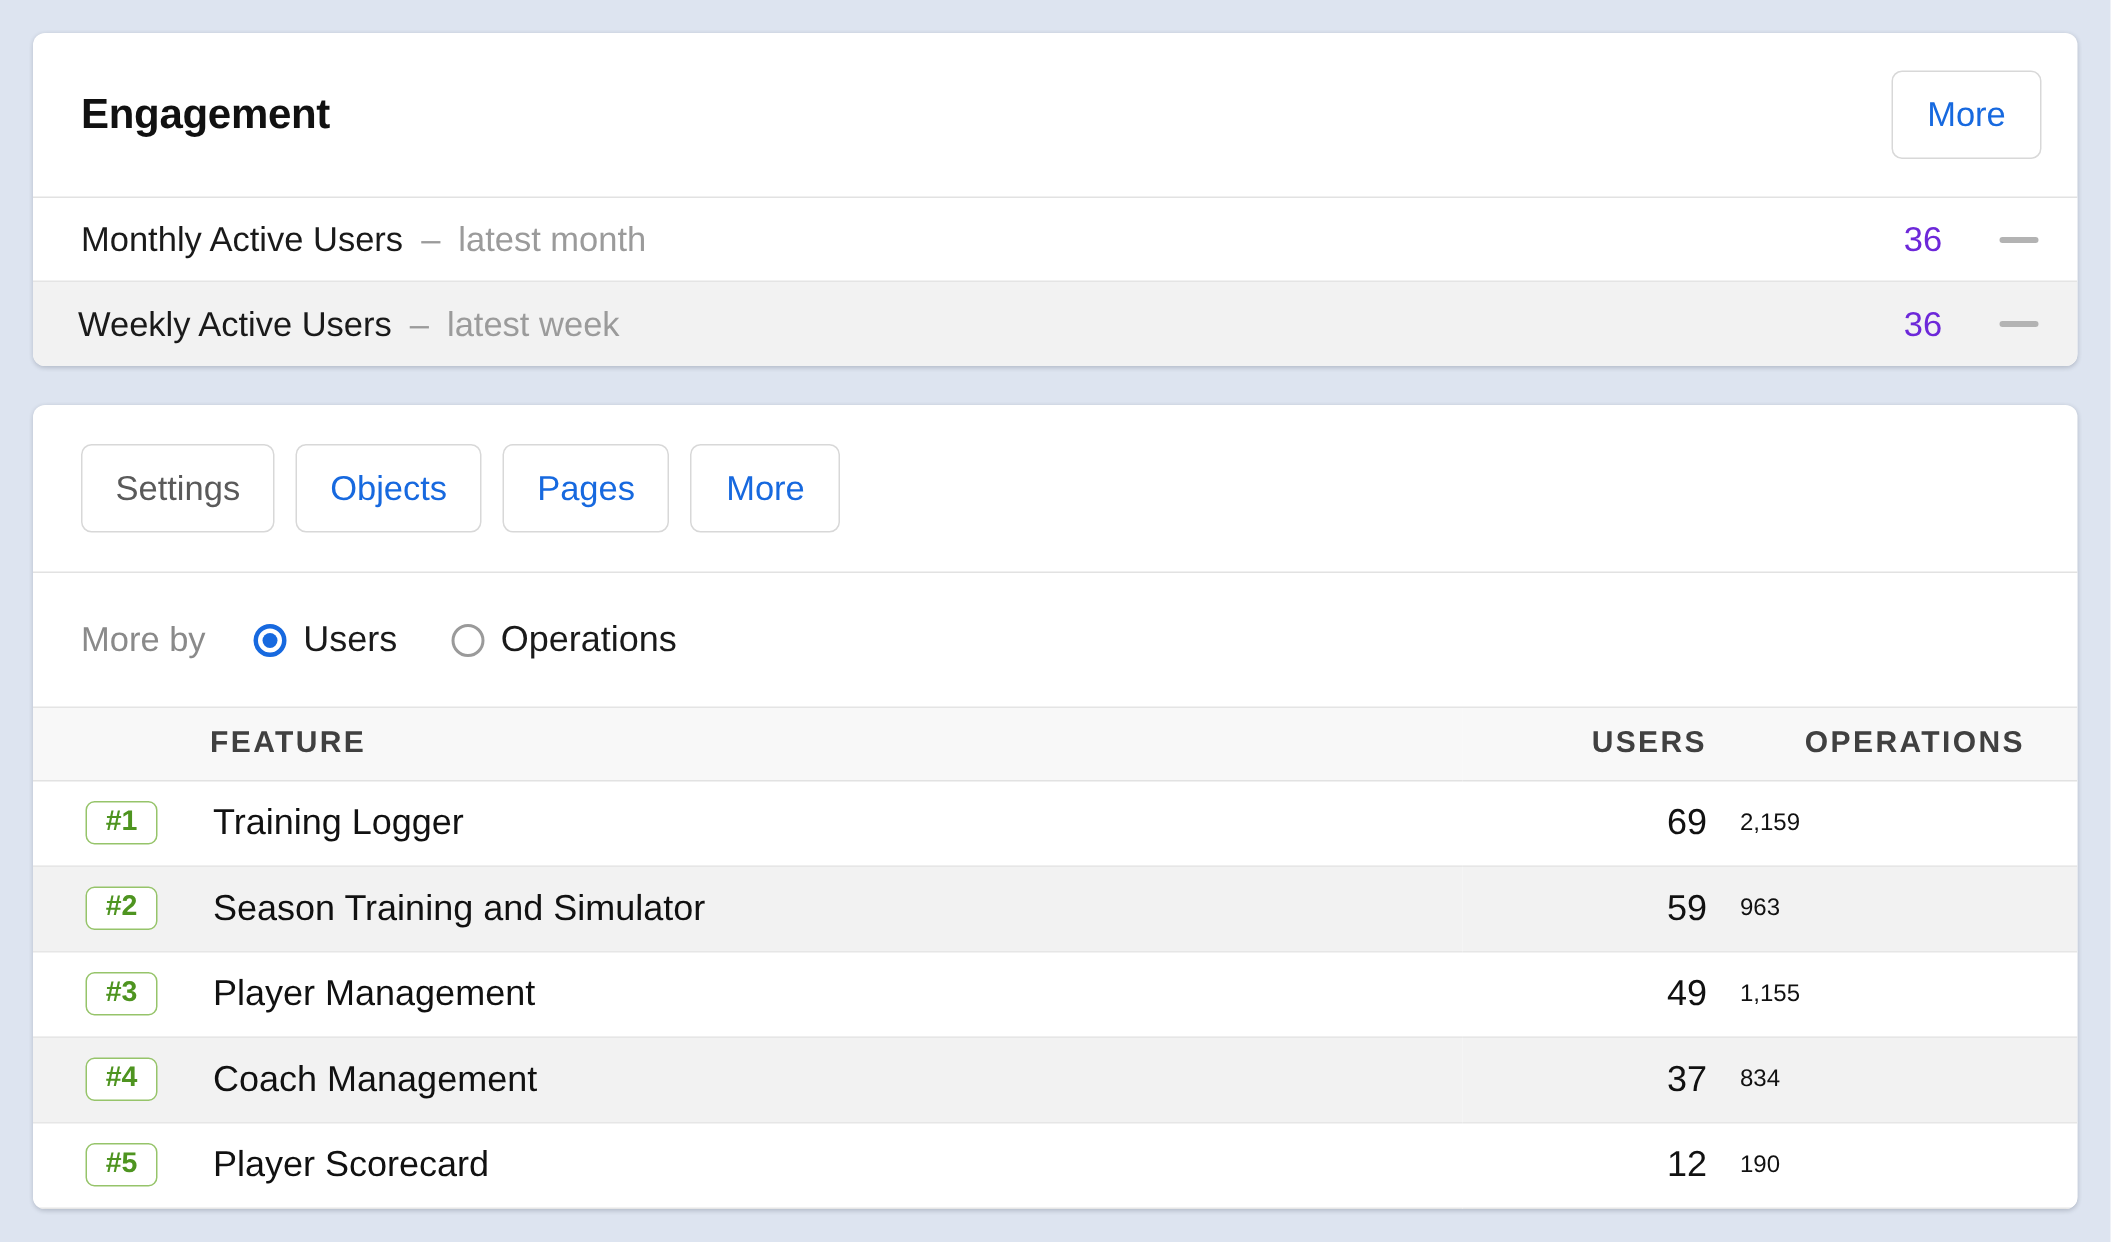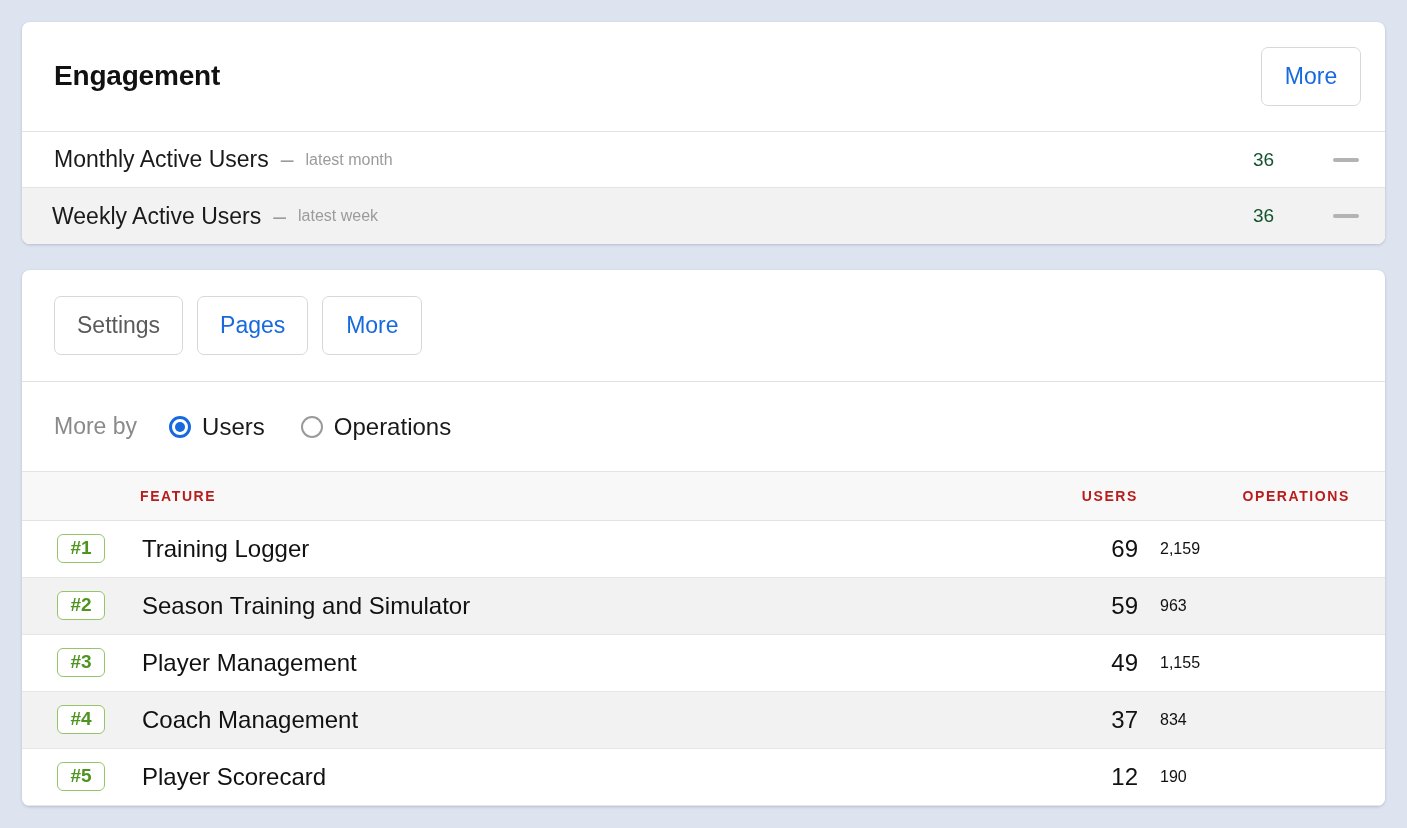--- a/index.html
+++ b/index.html
@@ -104,31 +104,31 @@
     white-space: nowrap;
   }
 
   .kpi-dash {
     font-size: 23px;
     color: #9b9b9b;
     margin: 0 12px;
   }
 
   .kpi-sub {
-    font-size: 16px;
+    font-size: 23px;
     color: #9b9b9b;
     white-space: nowrap;
   }
 
   .kpi-spacer { flex: 1; }
 
   .kpi-value {
-    font-size: 19px;
-    color: #14532d;
-    text-align: left;
+    font-size: 23px;
+    color: #6d28d9;
+    text-align: center;
     min-width: 58px;
   }
 
   .trend-flat {
     display: inline-block;
     width: 26px;
     height: 4px;
     border-radius: 2px;
     background: #b3b3b3;
     margin-left: 22px;
@@ -194,24 +194,24 @@
   table.features {
     width: 100%;
     border-collapse: collapse;
     table-layout: fixed;
   }
 
   table.features thead th {
     background: #f8f8f8;
     border-bottom: 1px solid #e2e2e2;
     height: 48px;
-    font-size: 14px;
+    font-size: 20px;
     font-weight: bold;
     letter-spacing: 1.6px;
-    color: #b91c1c;
+    color: #404040;
     text-transform: uppercase;
     padding: 0;
   }
 
   th.col-rank  { width: 118px; }
   th.col-name  { text-align: left; }
   th.col-users { width: 185px; text-align: right; padding-right: 22px !important; }
   th.col-ops   { width: 225px; text-align: right; padding-right: 35px !important; }
 
   table.features tbody tr { height: 57px; }
@@ -289,20 +289,21 @@
       <span class="trend-flat"></span>
     </div>
 
   </section>
 
   <section class="card">
 
     <div class="card-header compact">
       <div class="btn-group">
         <button class="btn muted">Settings</button>
+        <button class="btn">Objects</button>
         <button class="btn">Pages</button>
         <button class="btn">More</button>
       </div>
     </div>
 
     <div class="sort-bar">
       <span class="sort-label">More by</span>
 
       <label class="radio-opt">
         <span class="radio on"></span>

